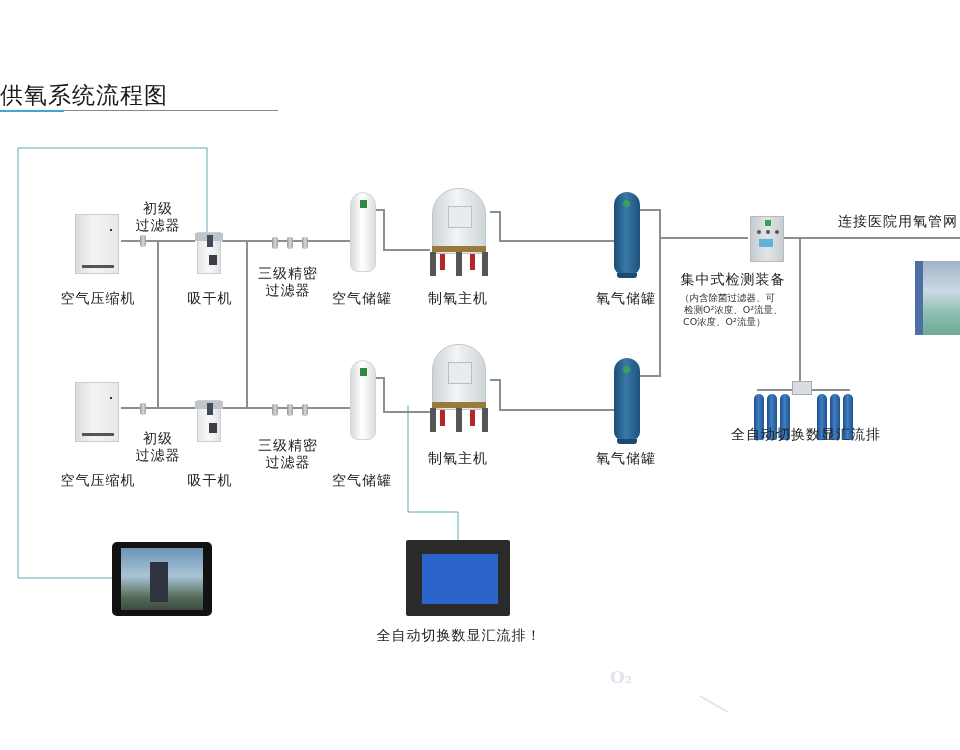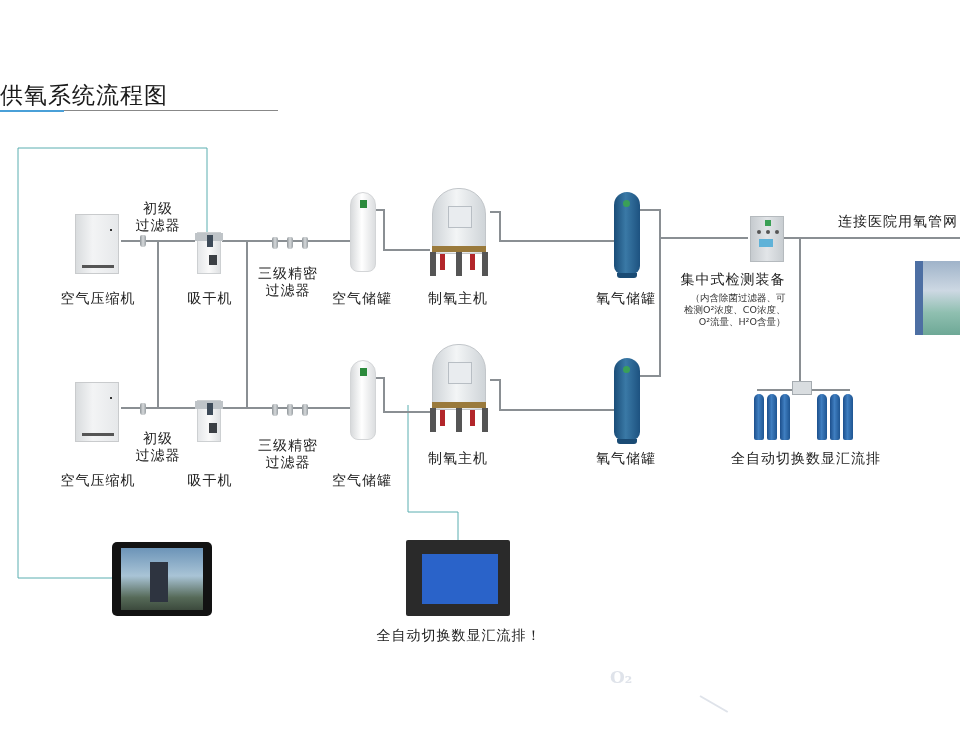--- a/index.html
+++ b/index.html
@@ -2,21 +2,21 @@
 <html><head>
 <meta charset="utf-8">
 <style>
   html,body{margin:0;padding:0;background:#fff;}
   body{width:960px;height:750px;position:relative;overflow:hidden;font-family:"DejaVu Sans",sans-serif;color:#222;}
   .abs{position:absolute;}
   .title{left:0;top:80px;font-size:23px;color:#1b1b1b;letter-spacing:1px;white-space:nowrap;text-align:center;}
   .title-line{left:0;top:110px;width:278px;height:1px;background:#888;}
   .title-line-accent{left:0;top:110px;width:64px;height:2px;background:#4aa0d8;}
   .lbl{font-size:14px;color:#222;text-align:center;white-space:nowrap;line-height:17px;letter-spacing:1px;}
-  .note{font-size:9.5px;color:#333;line-height:12px;white-space:nowrap;text-align:right;}
+  .note{font-size:9.5px;color:#333;line-height:12px;white-space:nowrap;}
   svg.pipes{position:absolute;left:0;top:0;width:960px;height:750px;}
   
   .compressor{width:44px;height:60px;background:linear-gradient(90deg,#d9dcde,#f3f4f5 40%,#e6e8ea);border:1px solid #c9cbcd;box-sizing:border-box;}
   .compressor .plate{position:absolute;left:6px;bottom:5px;width:32px;height:3px;background:#555;}
   .compressor .dot{position:absolute;right:6px;top:14px;width:2px;height:2px;background:#333;}
   .dryer{width:24px;height:42px;background:linear-gradient(90deg,#e5e7e9,#fafafa 50%,#dfe1e3);border:1px solid #cdd0d2;box-sizing:border-box;}
   .dryer .top{position:absolute;left:-3px;top:0;width:28px;height:8px;background:#bfc4c8;}
   .dryer .knob{position:absolute;left:9px;top:2px;width:6px;height:12px;background:#3d4a58;}
   .dryer .panel{position:absolute;left:11px;top:22px;width:8px;height:10px;background:#3b3f44;}
   .filt{width:6px;height:12px;background:linear-gradient(90deg,#8f9599,#d6d9db,#9aa0a4);border-radius:2px 2px 3px 3px;}
@@ -184,36 +184,36 @@
     <div>三级精密</div>
     <div>过滤器</div>
   </div>
 <div class="abs lbl" style="left:324px;top:290px;width:76px;">空气储罐</div>
 <div class="abs lbl" style="left:420px;top:290px;width:76px;">制氧主机</div>
 <div class="abs lbl" style="left:588px;top:290px;width:76px;">氧气储罐</div>
 
 <div class="abs lbl" style="left:640px;top:271px;width:110px;margin-left:38px;">集中式检测装备</div>
 <div class="abs note" style="left:680px;top:292px;">
   <div>（内含除菌过滤器、可</div>
-  <div style="padding-left:4px">检测O²浓度、CO浓度、</div>
-  <div style="padding-left:3px">O²流量、H²O含量）</div>
+  <div style="padding-left:4px">检测O²浓度、O²流量、</div>
+  <div style="padding-left:3px">CO浓度、O²流量）</div>
 </div>
 <div class="abs lbl" style="left:838px;top:213px;width:124px;text-align:left;">连接医院用氧管网</div>
 
 <div class="abs lbl" style="left:130px;top:430px;width:56px;">
     <div>初级</div>
     <div>过滤器</div>
   </div>
 <div class="abs lbl" style="left:52px;top:472px;width:92px;">空气压缩机</div>
 <div class="abs lbl" style="left:180px;top:472px;width:60px;">吸干机</div>
 <div class="abs lbl" style="left:250px;top:437px;width:76px;">
     <div>三级精密</div>
     <div>过滤器</div>
   </div>
 <div class="abs lbl" style="left:324px;top:472px;width:76px;">空气储罐</div>
 <div class="abs lbl" style="left:420px;top:450px;width:76px;">制氧主机</div>
 <div class="abs lbl" style="left:588px;top:450px;width:76px;">氧气储罐</div>
-<div class="abs lbl" style="left:726px;top:450px;width:160px;font-family:Liberation Serif, serif;">全自动切换数显汇流排</div>
+<div class="abs lbl" style="left:726px;top:426px;width:160px;font-family:Liberation Serif, serif;">全自动切换数显汇流排</div>
 
 <div class="abs lbl" style="left:364px;top:627px;width:190px;">全自动切换数显汇流排！</div>
 
 <div class="abs o2-water">O₂</div>
 <div class="abs deco-line"></div>
 
 </body></html>

